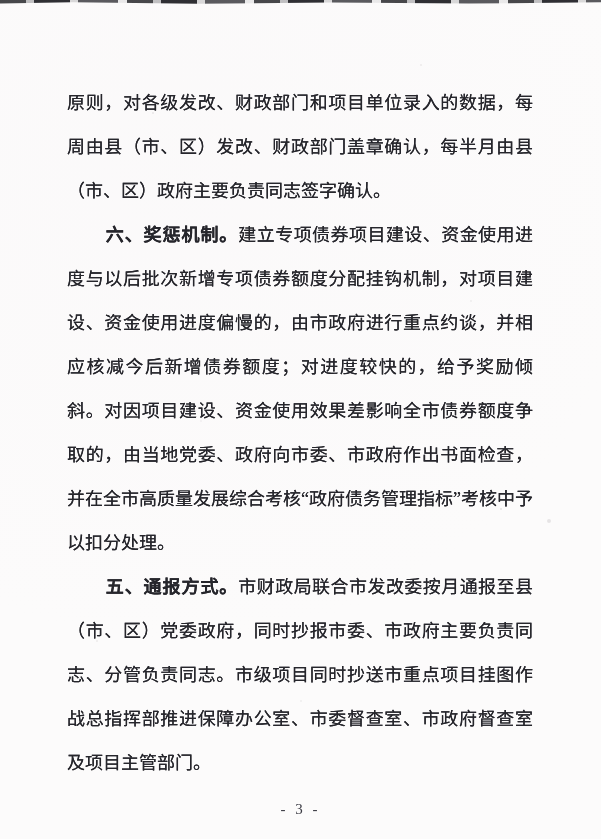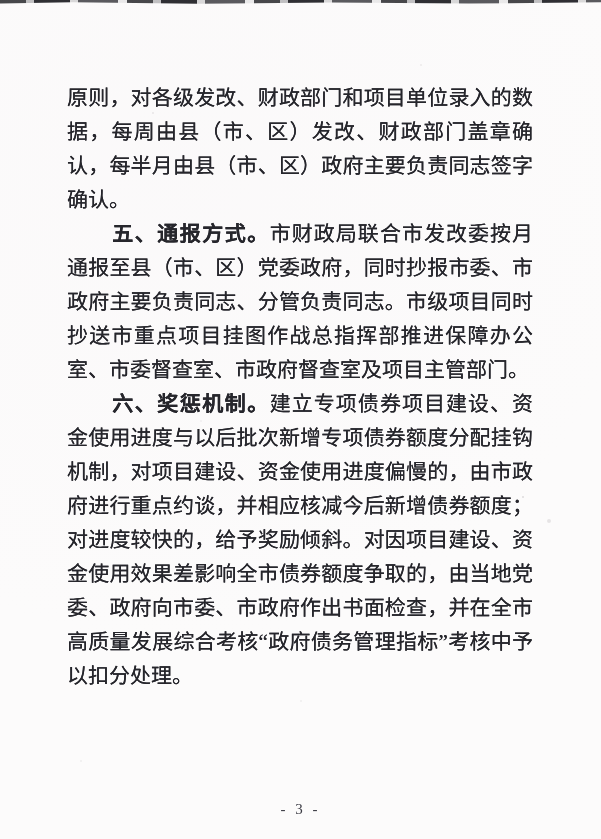--- a/index.html
+++ b/index.html
@@ -56,22 +56,22 @@
       470px 300px 0 0 rgba(130,120,125,0.10),
       200px 420px 0 0 rgba(130,120,125,0.08),
       80px 760px 0 0 rgba(130,120,125,0.10);
   }
   .content {
     position: absolute;
     left: 67px;
     top: 81px;
     width: 466px;
     color: #26262c;
-    font-size: 21px;
-    line-height: 34px;
+    font-size: 18px;
+    line-height: 44px;
     text-align: justify;
     text-justify: inter-ideograph;
     text-shadow: 0 0 0.45px currentColor;
   }
   .para {
     margin: 0;
     text-indent: 2.15em;
   }
   .para.no-indent {
     text-indent: 0;
@@ -104,22 +104,22 @@
 
 <div class="page" lang="zh-CN">
 
   <div class="scan-edge"></div>
   <div class="scan-noise"></div>
 
   <div class="content">
 
     <p class="para no-indent"><span class="lead"></span><span>原则，对各级发改、财政部门和项目单位录入的数据，每周由县（市、区）发改、财政部门盖章确认，每半月由县（市、区）政府主要负责同志签字确认。</span></p>
 
+    <p class="para"><span class="lead">六、奖惩机制。</span><span>建立专项债券项目建设、资金使用进度与以后批次新增专项债券额度分配挂钩机制，对项目建设、资金使用进度偏慢的，由市政府进行重点约谈，并相应核减今后新增债券额度；对进度较快的，给予奖励倾斜。对因项目建设、资金使用效果差影响全市债券额度争取的，由当地党委、政府向市委、市政府作出书面检查，并在全市高质量发展综合考核“政府债务管理指标”考核中予以扣分处理。</span></p>
+
     <p class="para"><span class="lead">五、通报方式。</span><span>市财政局联合市发改委按月通报至县（市、区）党委政府，同时抄报市委、市政府主要负责同志、分管负责同志。市级项目同时抄送市重点项目挂图作战总指挥部推进保障办公室、市委督查室、市政府督查室及项目主管部门。</span></p>
-
-    <p class="para"><span class="lead">六、奖惩机制。</span><span>建立专项债券项目建设、资金使用进度与以后批次新增专项债券额度分配挂钩机制，对项目建设、资金使用进度偏慢的，由市政府进行重点约谈，并相应核减今后新增债券额度；对进度较快的，给予奖励倾斜。对因项目建设、资金使用效果差影响全市债券额度争取的，由当地党委、政府向市委、市政府作出书面检查，并在全市高质量发展综合考核“政府债务管理指标”考核中予以扣分处理。</span></p>
 
 
   </div>
 
   <div class="page-number">- 3 -</div>
 
 </div>
 
 </body></html>

